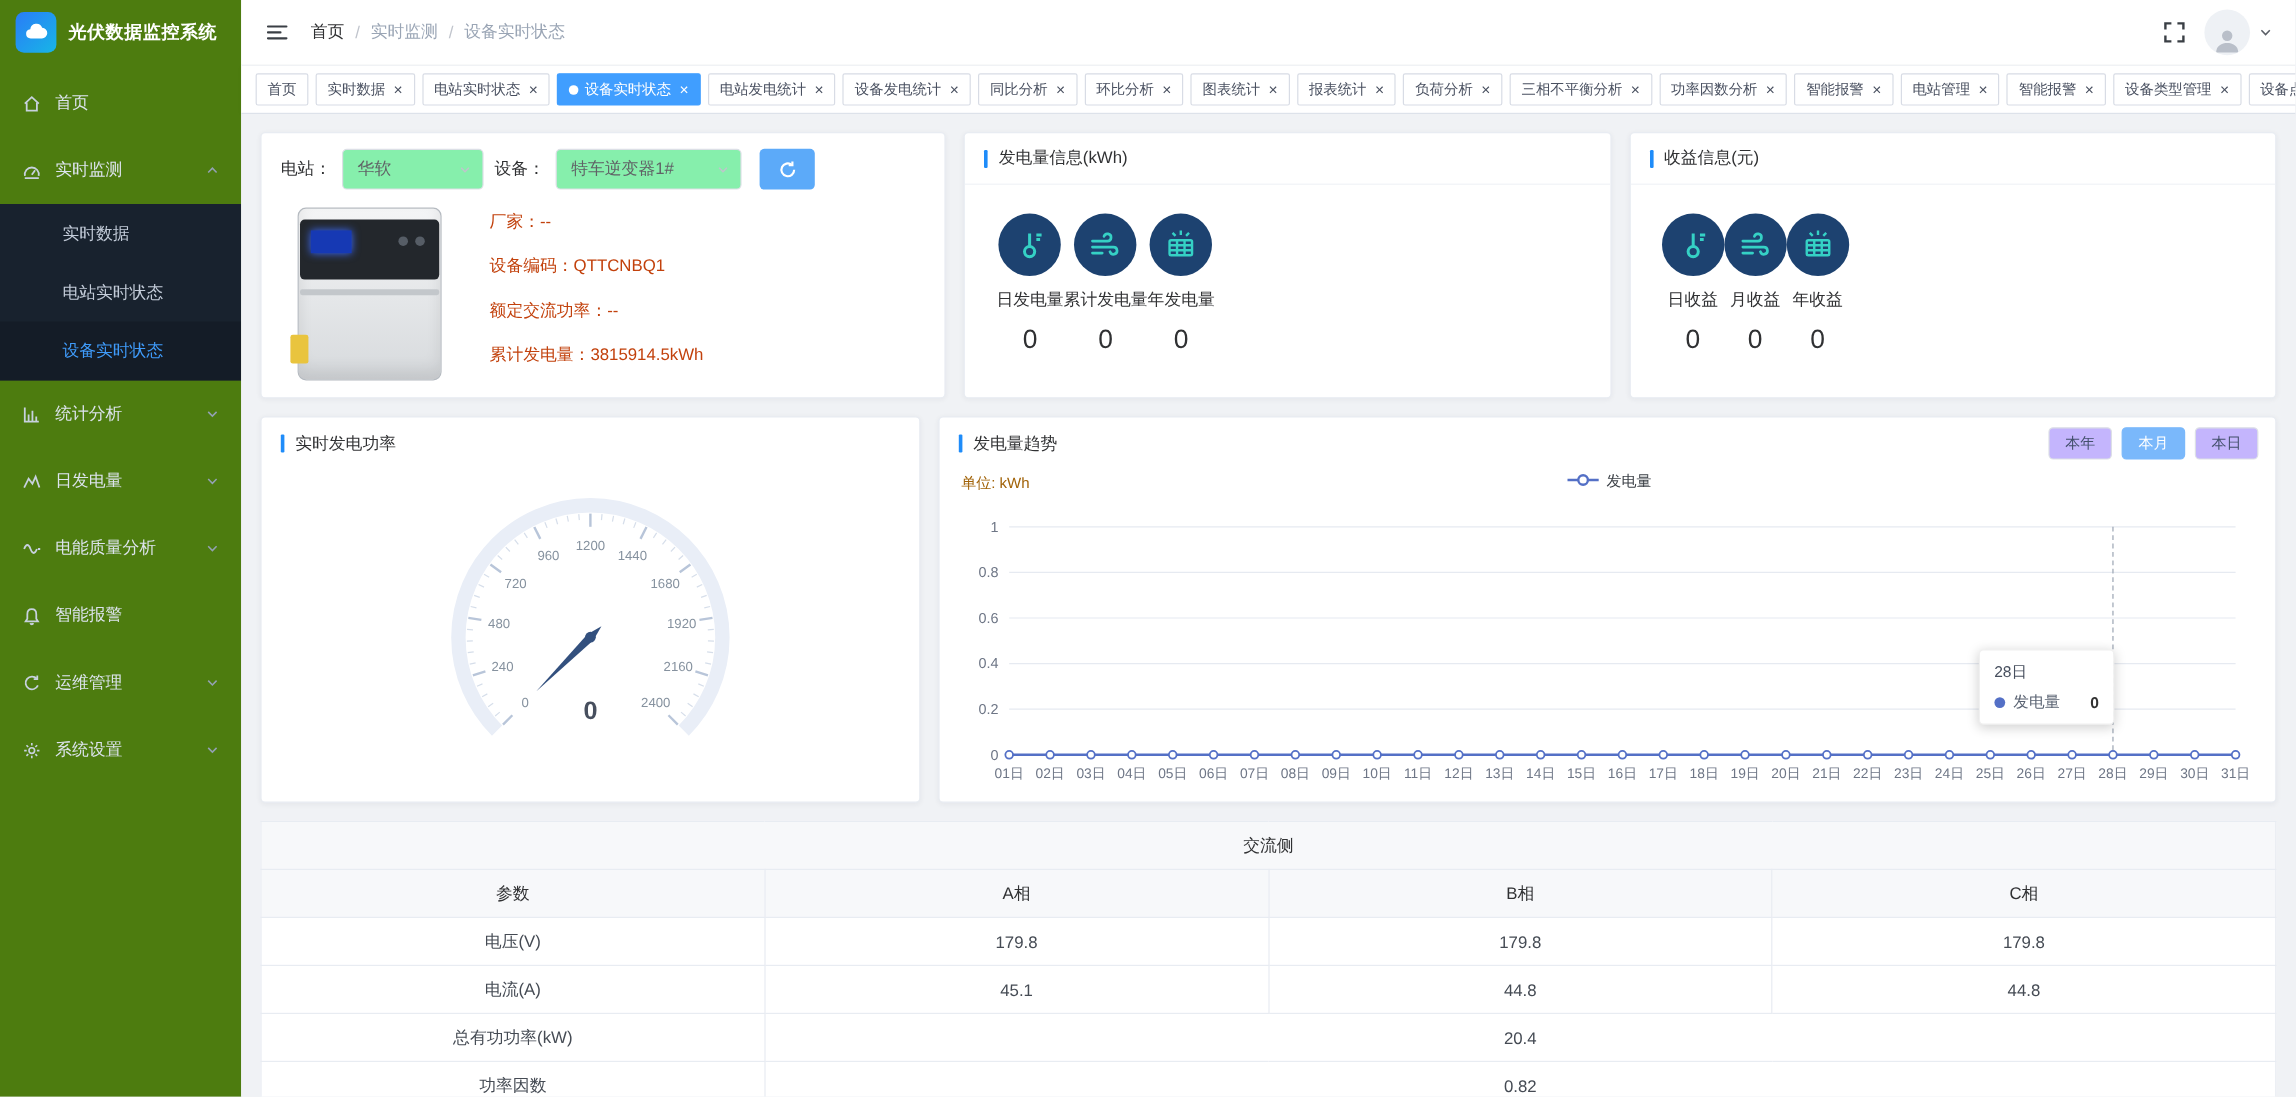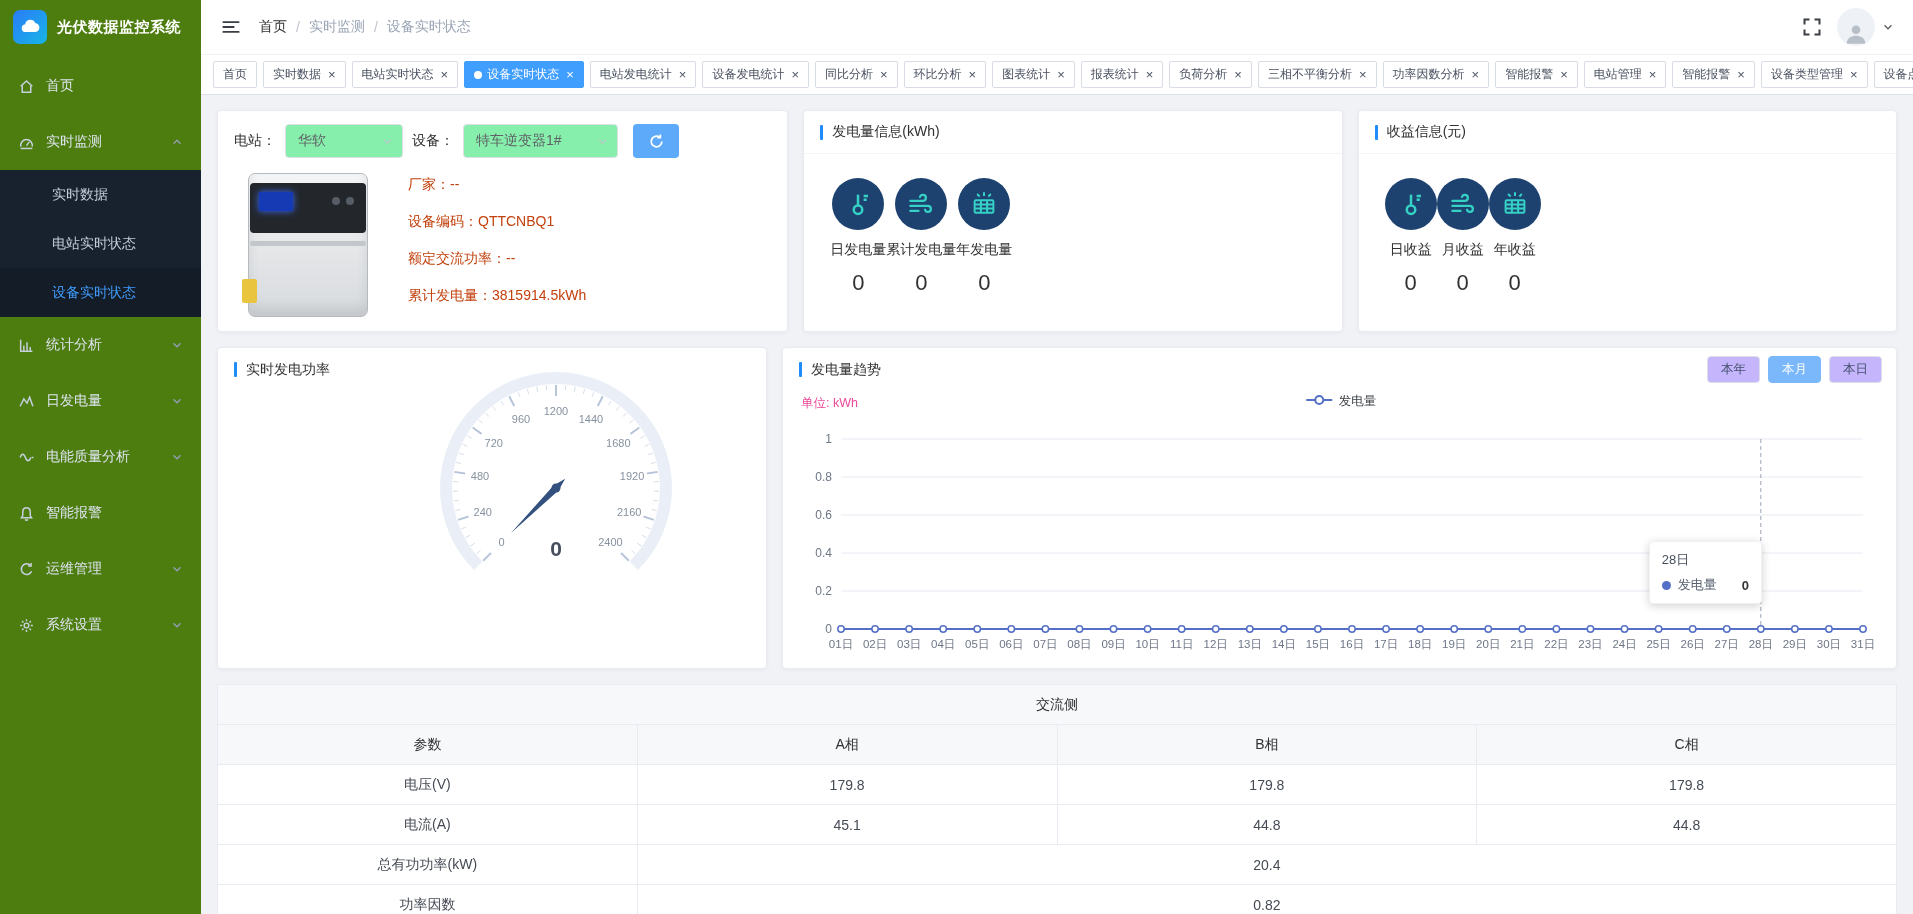--- a/index.html
+++ b/index.html
@@ -88,30 +88,30 @@
   
   .metrics { flex:1; display:flex; align-items:center; justify-content:flex-start; padding:0 26px 12px; }
   .metric { display:flex; flex-direction:column; align-items:center; gap:11px; }
   .metric-circle { width:52px; height:52px; border-radius:50%; background:#1d4270; display:flex; align-items:center; justify-content:center; color:#35d1c5; }
   .mc-icon { width:30px; height:30px; display:inline-flex; }
   .mc-icon svg { width:100%; height:100%; }
   .metric-label { font-size:14px; color:#303133; }
   .metric-value { font-size:22px; color:#303133; }
 
   
-  .gauge-card { flex:0 0 550px; height:322px; display:flex; flex-direction:row;text-align:right; }
+  .gauge-card { flex:0 0 550px; height:322px; display:flex; flex-direction:column;text-align:right; }
   #gauge-svg { display:block; margin:0 auto; }
   .trend-card { flex:1; min-width:0; height:322px; }
   .trend-head { padding-right:14px; }
   .range-btns { margin-left:auto; display:flex; gap:8px; }
   .range-btn { height:27px; padding:0 13px; border:1px solid #dcdfe6; border-radius:4px; background:#c4b5fd; color:#43506c; font-size:12.5px; cursor:pointer; font-family:inherit; }
   .range-btn.active { background:#7ab8fb; border-color:#7ab8fb; color:#fff; }
   .chart-wrap { position:relative; padding:0 14px 0 16px; }
   .chart-topline { height:24px; position:relative; }
-  .unit-label { position:absolute; left:2px; top:4px; font-size:12.5px; color:#ec4899; }
+  .unit-label { position:absolute; left:2px; top:4px; font-size:12.5px; color:#a16207; }
   .legend { position:absolute; left:50%; top:2px; transform:translateX(-50%); display:flex; align-items:center; gap:6px; font-size:12.5px; color:#3a3f45; cursor:pointer; }
   .tooltip { position:absolute; background:#fff; border-radius:4px; box-shadow:0 2px 10px rgba(0,0,0,.18); border:1px solid #f0f0f0; padding:9px 12px; min-width:98px; z-index:5; }
   .tt-title { font-size:13px; color:#474f5e; margin-bottom:7px; }
   .tt-row { display:flex; align-items:center; gap:7px; font-size:13px; color:#5a6372; }
   .tt-dot { width:9px; height:9px; border-radius:50%; background:#5470c6; flex:0 0 9px; }
   .tt-val { margin-left:18px; font-weight:bold; color:#333; }
 
   
   .ac-table { width:100%; margin-top:15px; border-collapse:collapse; background:#fff; font-size:14px; color:#454b54; }
   .ac-table td, .ac-table th { border:1px solid #e8ecf2; height:40px; text-align:center; font-weight:normal; }

